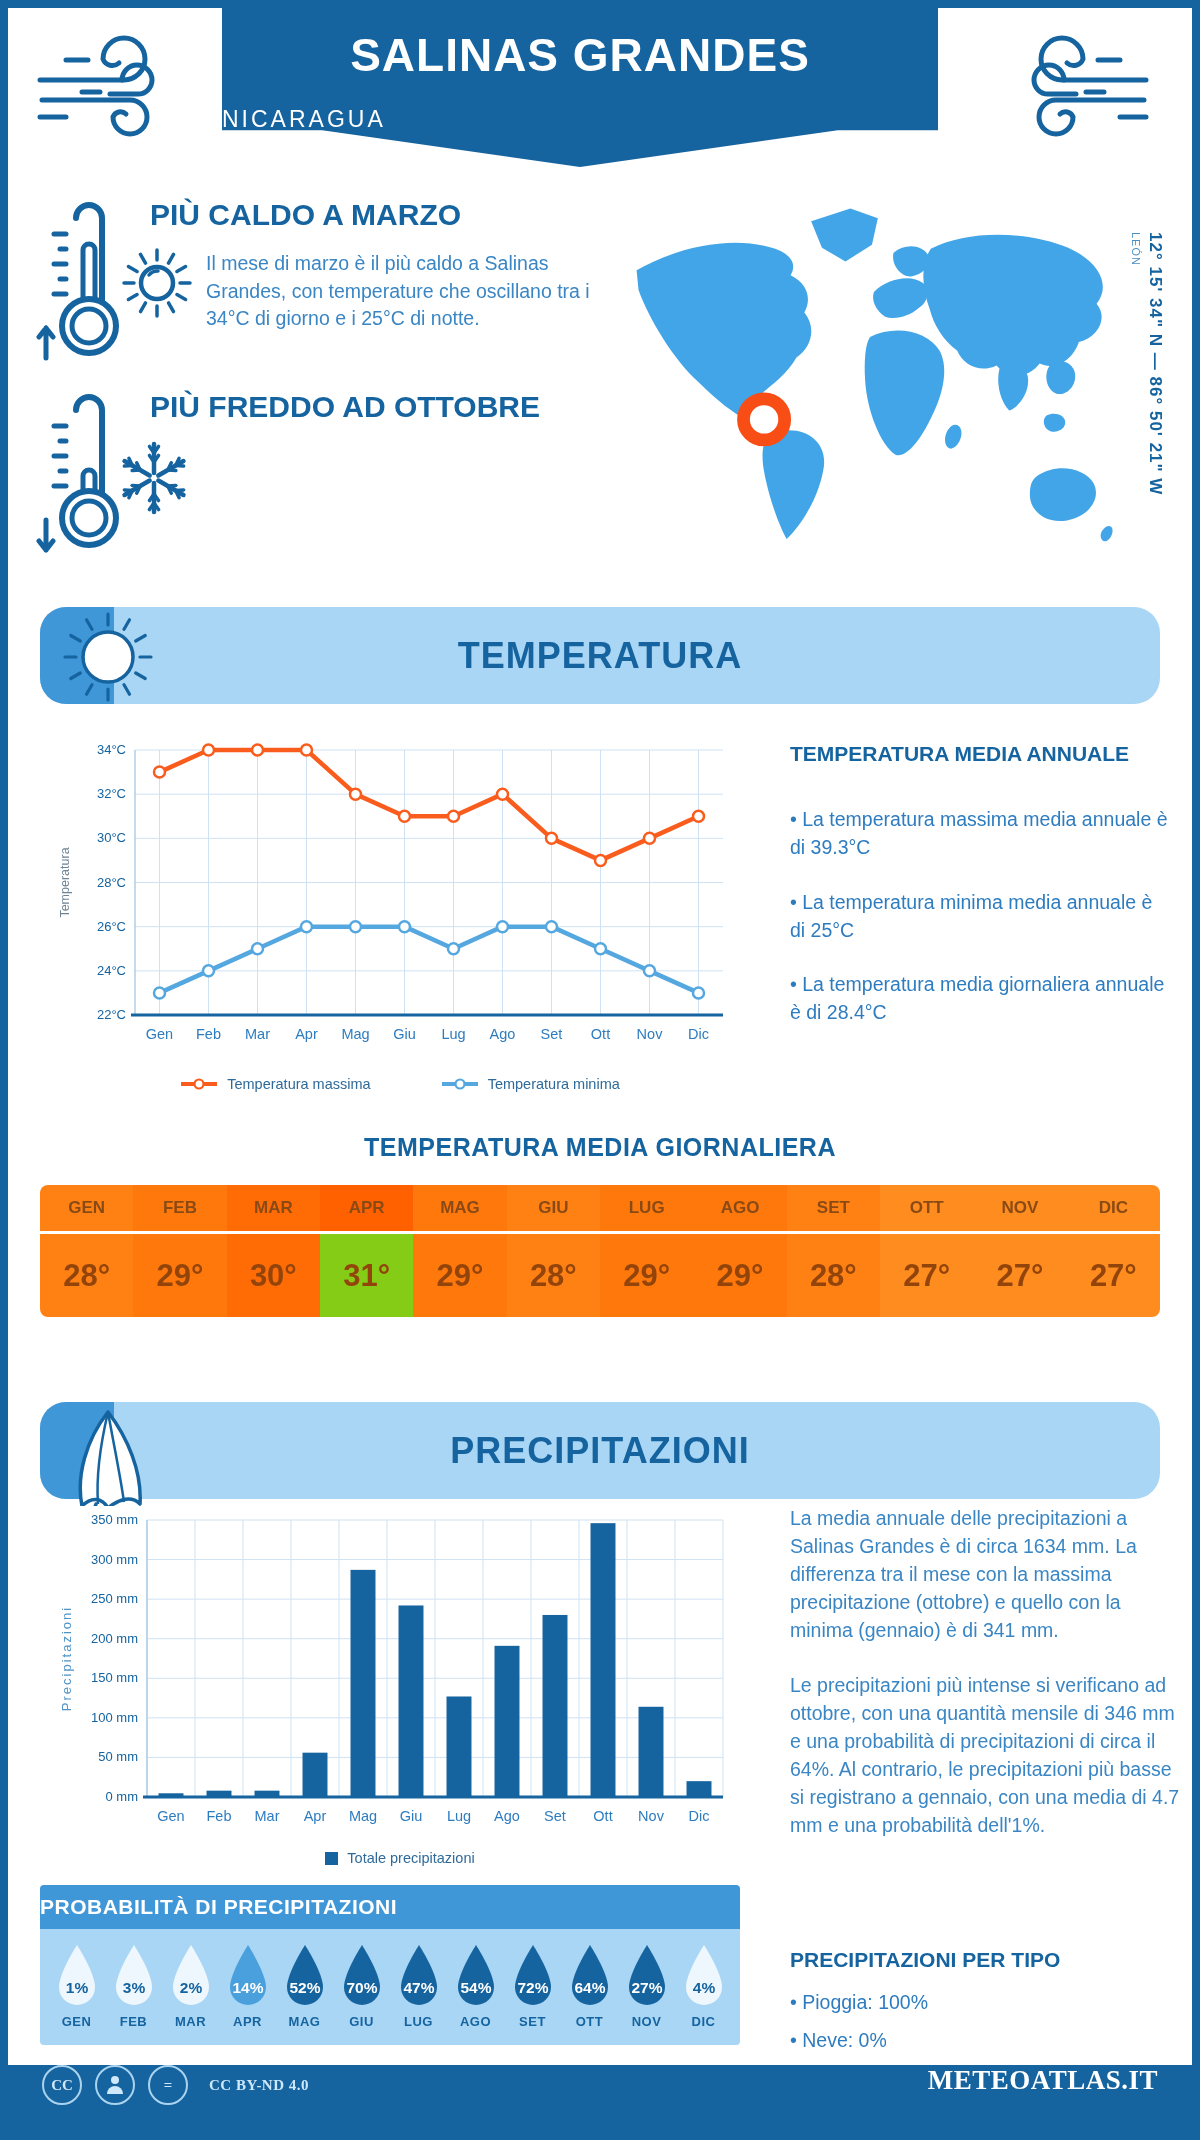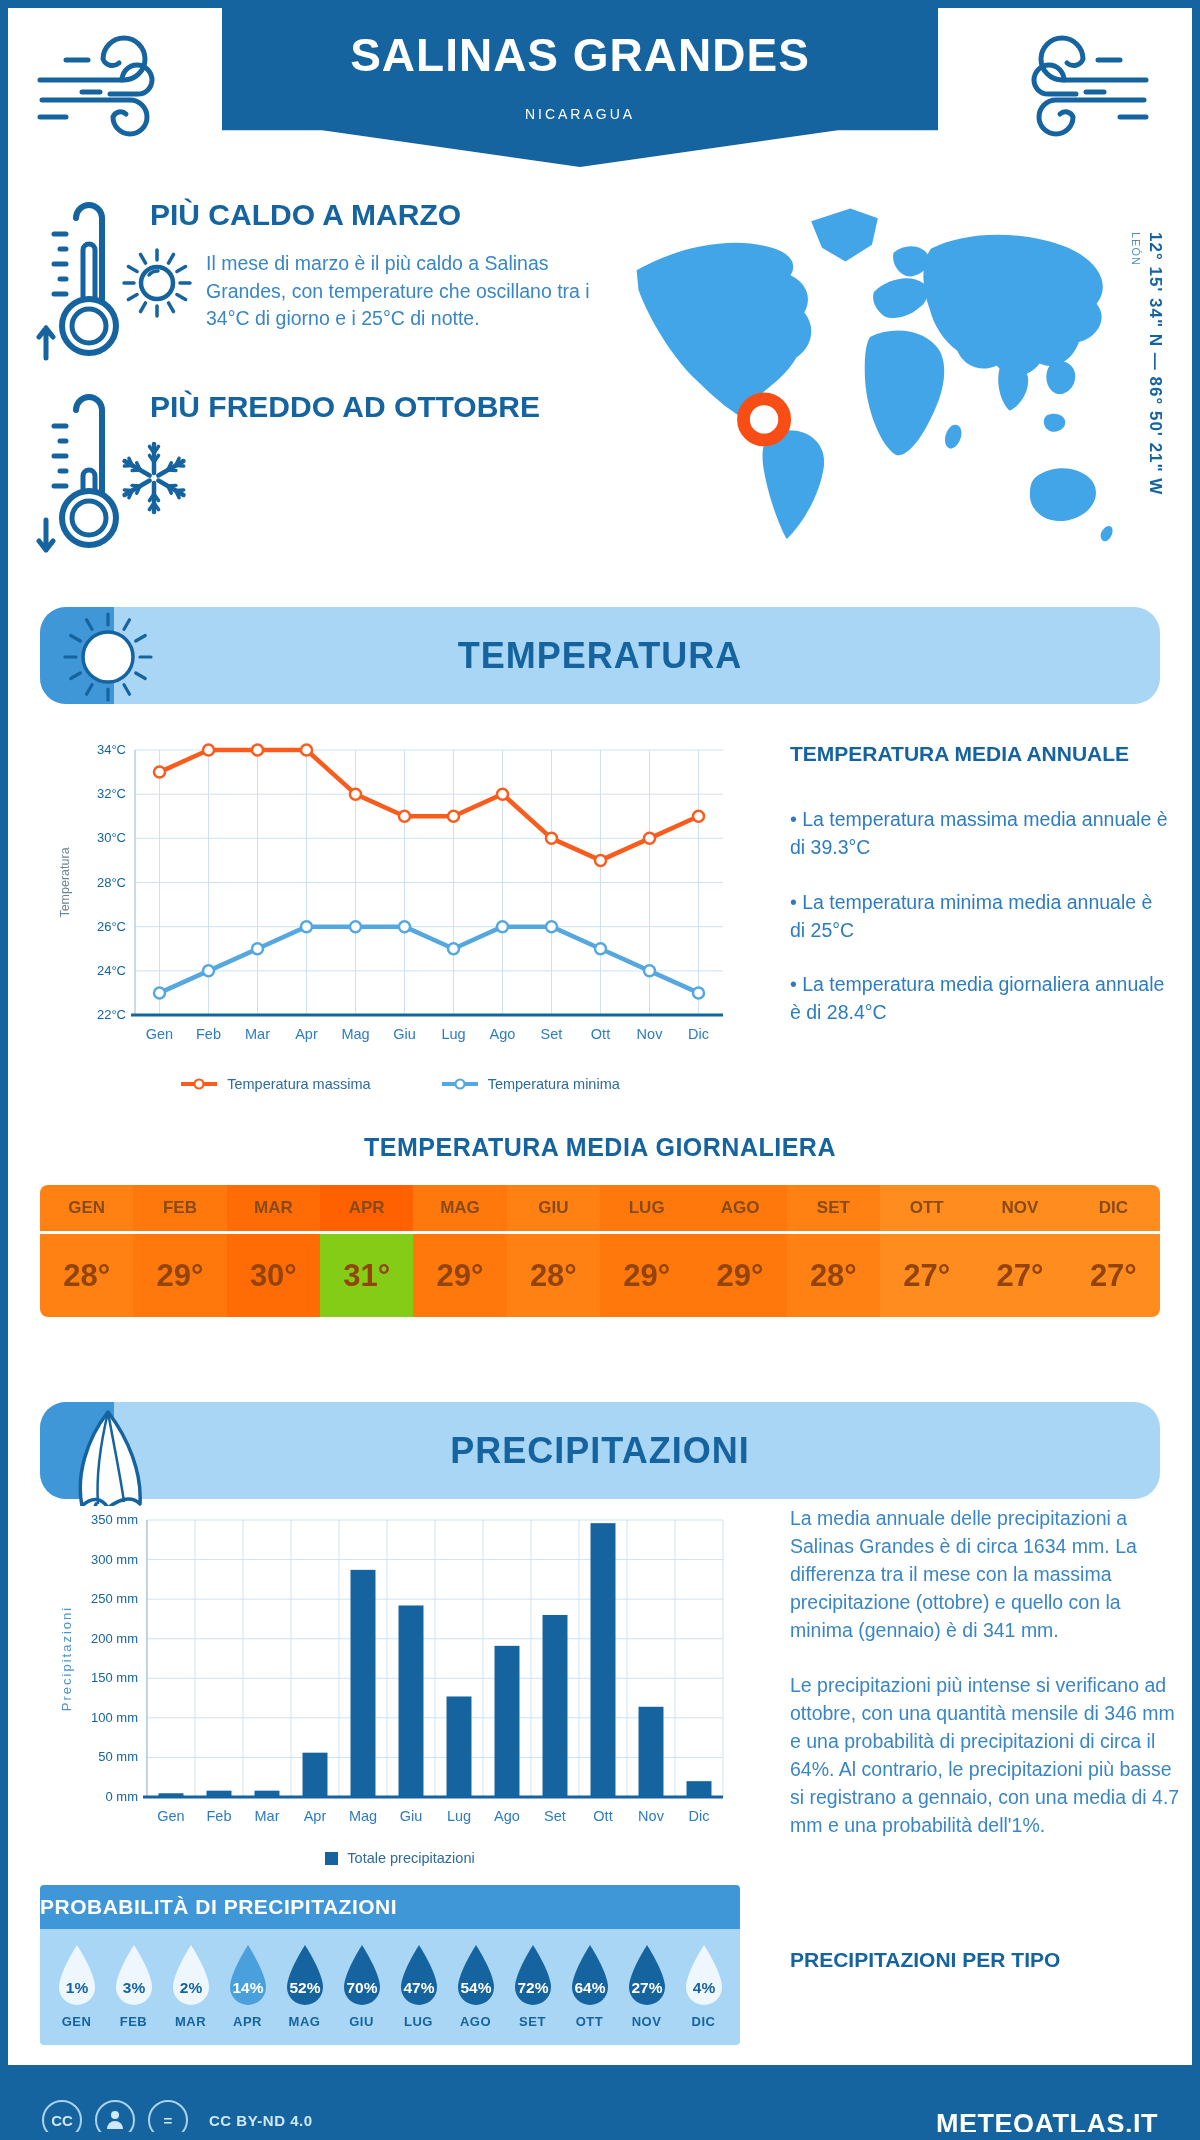--- a/index.html
+++ b/index.html
@@ -4,22 +4,22 @@
 <style>
   html,body{margin:0;padding:0;background:#fff;font-family:"Liberation Sans",sans-serif;}
   .page{position:relative;width:1200px;height:2140px;background:#fff;overflow:hidden;}
   .frame{position:absolute;inset:0;border:8px solid #15639f;pointer-events:none;z-index:60;}
 
   
   .header-banner{position:absolute;left:222px;top:0;width:716px;height:167px;background:#15639f;
     clip-path:polygon(0 0,100% 0,100% 78%,86% 78%,50% 100%,14% 78%,0 78%);z-index:5;}
   .page-title{position:absolute;left:0;top:28px;width:100%;text-align:center;color:#fff;
     font-size:46px;font-weight:bold;letter-spacing:1px;}
-  .page-subtitle{position:absolute;left:0;top:106px;width:100%;text-align:center;color:#fff;
-    font-size:14px;letter-spacing:3px;}
+  .page-subtitle{position:absolute;left:0;top:106px;width:100%;text-align:left;color:#fff;
+    font-size:23px;letter-spacing:3px;}
   .wind{position:absolute;top:22px;}
   .wind.left{left:26px;}
   .wind.right{left:972px;transform:scaleX(-1);}
 
   
   .hero-title{position:absolute;color:#15639f;font-size:30px;font-weight:bold;}
   .hero-text{position:absolute;color:#3a86c4;font-size:19.5px;line-height:1.42;}
   .thermo{position:absolute;left:36px;width:92px;height:170px;}
   .hero-icon{position:absolute;}
 
@@ -63,21 +63,21 @@
   
   .prob-panel{position:absolute;left:40px;top:1885px;width:700px;border-radius:4px;overflow:hidden;}
   .prob-head{height:44px;background:#3f97d8;color:#fff;font-size:21px;font-weight:bold;
     letter-spacing:.5px;text-align:left;line-height:44px;}
   .prob-body{background:#aad6f5;padding:14px 8px 16px;display:grid;grid-template-columns:repeat(12,1fr);}
   .drop-slot{display:flex;flex-direction:column;align-items:center;gap:7px;}
   .drop-month{font-size:13px;font-weight:bold;color:#15639f;letter-spacing:.5px;}
 
   
   .footer{position:absolute;left:0;top:2065px;width:1200px;height:75px;background:#15639f;z-index:55;
-    display:flex;align-items:flex-end;justify-content:space-between;padding:0 42px;box-sizing:border-box;}
+    display:flex;align-items:flex-start;justify-content:space-between;padding:0 42px;box-sizing:border-box;font-family:Liberation Serif, serif;}
   .cc-group{display:flex;align-items:center;gap:13px;}
   .cc-circle{width:36px;height:36px;border:2.5px solid #a9d3ee;border-radius:50%;color:#cfe8fa;
     display:flex;align-items:center;justify-content:center;font-weight:bold;font-size:15px;}
   .license-label{color:#cfe8fa;font-size:15px;font-weight:bold;letter-spacing:.5px;margin-left:8px;}
   .site-label{color:#fff;font-size:27px;font-weight:bold;letter-spacing:.5px;}
 
   svg text{font-family:"Liberation Sans",sans-serif;}
 </style>
 </head>
 <body>
@@ -500,20 +500,24 @@
           <svg width="48" height="64" viewBox="0 0 48 64">
             <path d="M24 2 C24 2 6 30 6 44 a18 18 0 0 0 36 0 C42 30 24 2 24 2 Z" fill="#eef7fe"></path>
             <text x="24" y="50" text-anchor="middle" font-size="15.5" font-weight="bold" fill="#15639f">4%</text>
           </svg>
           <div class="drop-month">DIC</div>
         </div>
       </div>
   </div>
 
   <div class="side-title" style="left:790px;top:1948px">PRECIPITAZIONI PER TIPO</div>
+  <div class="side-list" style="left:790px;top:1988px;width:370px;gap:10px" id="per-type-list">
+      <div>• Pioggia: 100%</div>
+      <div>• Neve: 0%</div>
+    </div>
 
   <div class="footer">
     <div class="cc-group">
       <div class="cc-circle">CC</div>
       <div class="cc-circle">
         <svg width="20" height="22" viewBox="0 0 20 22" fill="#cfe8fa">
           <circle cx="10" cy="6" r="4"></circle>
             <path d="M2 20 a8 8 0 0 1 16 0 z"></path>
         </svg>
       </div>

